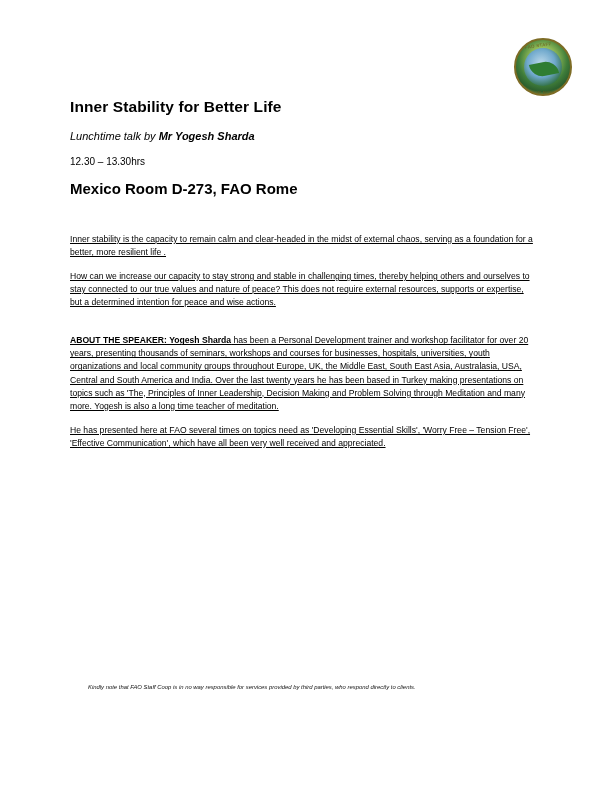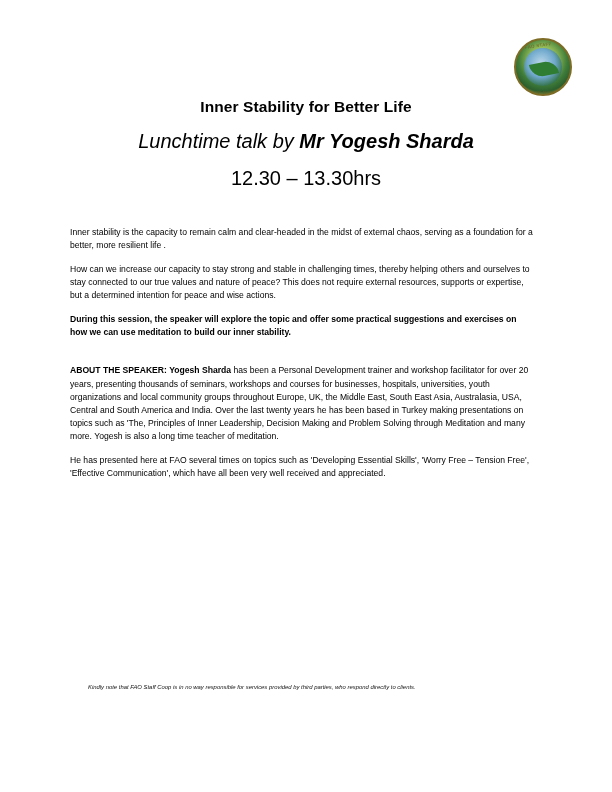--- a/index.html
+++ b/index.html
@@ -76,62 +76,63 @@
     top: 3px;
     left: 9px;
     transform: rotate(-8deg);
   }
   .logo-text .t-bottom {
     bottom: 3px;
     left: 11px;
   }
 
   .title-block {
-    text-align: center;
+    text-align: left;
     margin-top: 60px;
   }
   .title {
     font-size: 15.5px;
     font-weight: bold;
     letter-spacing: 0.1px;
     margin-bottom: 14px;
   }
   .subtitle {
-    font-size: 20px;
+    font-size: 11px;
     font-style: italic;
     margin-bottom: 14px;
   }
   .subtitle b {
     font-weight: bold;
     font-style: italic;
   }
   .date {
     font-size: 15px;
     font-weight: bold;
     margin-bottom: 13px;
   }
   .time {
-    font-size: 20px;
+    font-size: 10px;
     font-weight: normal;
     margin-bottom: 13px;
   }
   .venue {
     font-size: 15px;
     font-weight: bold;
     margin-bottom: 0;
   }
 
   .body-block {
     margin-top: 36px;
     font-size: 8.6px;
     line-height: 1.52;
     text-align: left;
   }
   .body-block p {
     margin: 0 8px 11px 0;
+    text-decoration: underline;
   }
   .body-block p.bold {
     font-weight: bold;
   }
   .spacer {
     height: 14px;
   }
   .speaker-lead {
     font-weight: bold;
   }
@@ -162,28 +163,28 @@
         <span class="t-top">FAO STAFF</span>
         <span class="t-bottom">COOP ROMA</span>
       </div>
     </div>
   </div>
 
   <div class="title-block">
     <div class="title">Inner Stability for Better Life</div>
     <div class="subtitle"><span>Lunchtime talk by </span><b>Mr Yogesh Sharda</b></div>
     <div class="time">12.30 – 13.30hrs</div>
+    <div class="venue">Mexico Room D-273, FAO Rome</div>
   </div>
 
   <div class="body-block">
     <p>Inner stability is the capacity to remain calm and clear-headed in the midst of external chaos, serving as a foundation for a better, more resilient life .</p>
     <p>How can we increase our capacity to stay strong and stable in challenging times, thereby helping others and ourselves to stay connected to our true values and nature of peace?  This does not require external resources, supports or expertise, but a determined intention for peace and wise actions.</p>
-    <p class="bold">During this session, the speaker will explore the topic and offer some practical suggestions and exercises on how we can use meditation to build our inner stability.</p>
 
     <div class="spacer"></div>
 
     <p><span class="speaker-lead">ABOUT THE SPEAKER: Yogesh Sharda</span><span> has been a Personal Development trainer and workshop facilitator for over 20 years, presenting thousands of seminars, workshops and courses for businesses, hospitals, universities, youth organizations and local community groups throughout Europe, UK, the Middle East, South East Asia, Australasia, USA, Central and South America and India. Over the last twenty years he has been based in Turkey making presentations on topics such as 'The, Principles of Inner Leadership, Decision Making and Problem Solving through Meditation and many more. Yogesh is also a long time teacher of meditation.</span></p>
-    <p>He has presented here at FAO several times on topics such as 'Developing Essential Skills', 'Worry Free – Tension Free', 'Effective Communication', which have all been very well received and appreciated.</p>
+    <p>He has presented here at FAO several times on topics need as 'Developing Essential Skills', 'Worry Free – Tension Free', 'Effective Communication', which have all been very well received and appreciated.</p>
   </div>
 
   <div class="footer">Kindly note that FAO Staff Coop is in no way responsible for services provided by third parties, who respond directly to clients.</div>
 
 </div>
 
 </body></html>

